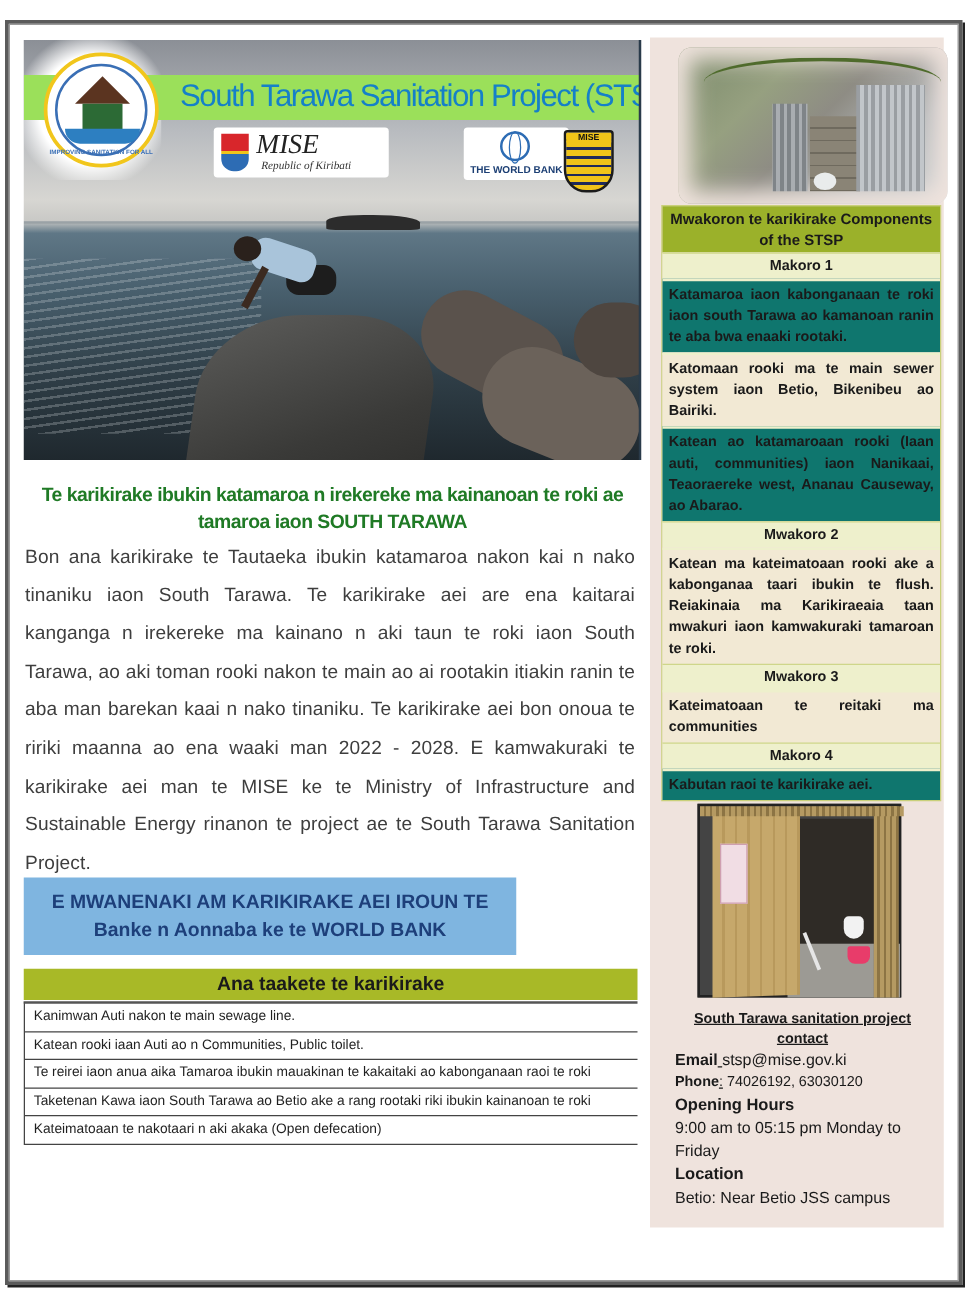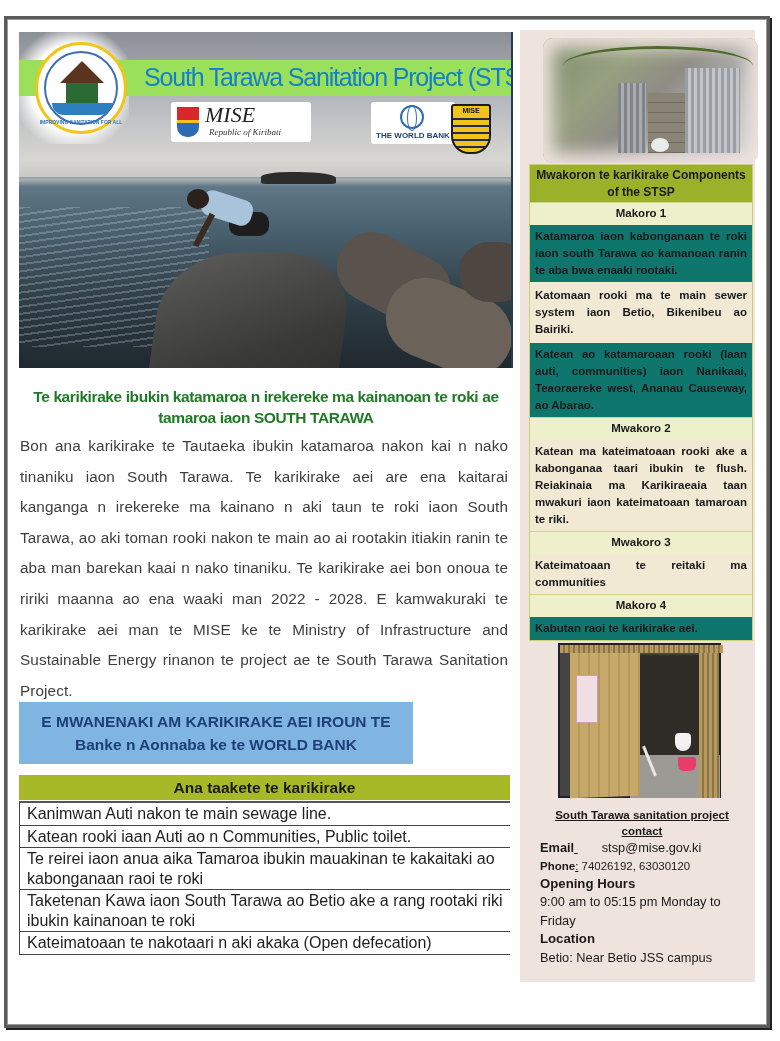--- a/index.html
+++ b/index.html
@@ -107,21 +107,21 @@
     .tasks-header {
       position: absolute; left: 19px; top: 775px; width: 491px; height: 25px;
       background: #a8b927; text-align: center; font-weight: bold; font-size: 15.5px; line-height: 25px; color: #1a1a1a;
     }
     .tasks {
       position: absolute; left: 19px; top: 801px; width: 491px;
       border-top: 2px solid #555; border-left: 1.5px solid #444;
     }
     .task {
       border-bottom: 1.5px solid #444; padding: 1px 0 1px 7px;
-      font-size: 16px; line-height: 19.5px; color: #1f1f1f;
+      font-size: 11px; line-height: 19.5px; color: #1f1f1f;
     }
 
     
     .sidebar {
       position: absolute; left: 520px; top: 30px; width: 235px; height: 952px;
       background: #efe3dd;
     }
     .photo-top {
       position: absolute; left: 543px; top: 38px; width: 215px; height: 125px;
       background: linear-gradient(135deg, #7a8a6a 0%, #96a080 30%, #8e8c84 50%, #b8bbbd 75%, #d4d6d6 100%);
@@ -252,21 +252,21 @@
 
 <div class="comp-table">
   <div class="comp-title">Mwakoron te karikirake Components of the STSP</div>
 
   <div class="comp-head">Makoro 1</div>
   <div class="comp-row">Katamaroa iaon kabonganaan te roki iaon south Tarawa ao kamanoan ranin te aba bwa enaaki rootaki.</div>
   <div class="comp-row alt">Katomaan rooki ma te main sewer system iaon Betio, Bikenibeu ao Bairiki.</div>
   <div class="comp-row">Katean ao katamaroaan rooki (Iaan auti, communities) iaon Nanikaai, Teaoraereke west, Ananau Causeway, ao Abarao.</div>
 
   <div class="comp-head">Mwakoro 2</div>
-  <div class="comp-row alt">Katean ma kateimatoaan  rooki ake a kabonganaa taari ibukin te flush. Reiakinaia ma Karikiraeaia taan mwakuri iaon kateimatoaan tamaroan te riki.</div>
+  <div class="comp-row alt">Katean ma kateimatoaan  rooki ake a kabonganaa taari ibukin te flush. Reiakinaia ma Karikiraeaia taan mwakuri iaon kamwakuraki tamaroan te roki.</div>
 
   <div class="comp-head">Mwakoro 3</div>
   <div class="comp-row alt">Kateimatoaan te reitaki ma communities</div>
 
   <div class="comp-head">Makoro 4</div>
   <div class="comp-row">Kabutan raoi te karikirake aei.</div>
 </div>
 
 <div class="photo-bottom">
   <div class="inside"></div>
@@ -276,21 +276,21 @@
   <div class="broom"></div>
   <div class="door"></div>
   <div class="poster"></div>
   <div class="thatch"></div>
   <div class="roof"></div>
 </div>
 
 <div class="contact">
   <div class="ctitle">South Tarawa sanitation project contact</div>
   <div class="line">
-    <span class="lbl">Email</span><span style="text-decoration:underline"> </span><a style="color:inherit;text-decoration:none;margin-left:24px;">stsp@mise.gov.ki</a>
+    <span class="lbl">Email</span><span style="text-decoration:underline"> </span><a style="color:inherit;text-decoration:none;">stsp@mise.gov.ki</a>
   </div>
   <div class="phone">
     <span class="lbl">Phone</span><span style="text-decoration:underline">:</span><span> 74026192, 63030120</span>
   </div>
   <div class="heading">Opening Hours</div>
   <div class="line">9:00 am to 05:15 pm Monday to Friday</div>
   <div class="heading">Location</div>
   <div class="line">Betio: Near Betio JSS campus</div>
 </div>
 

